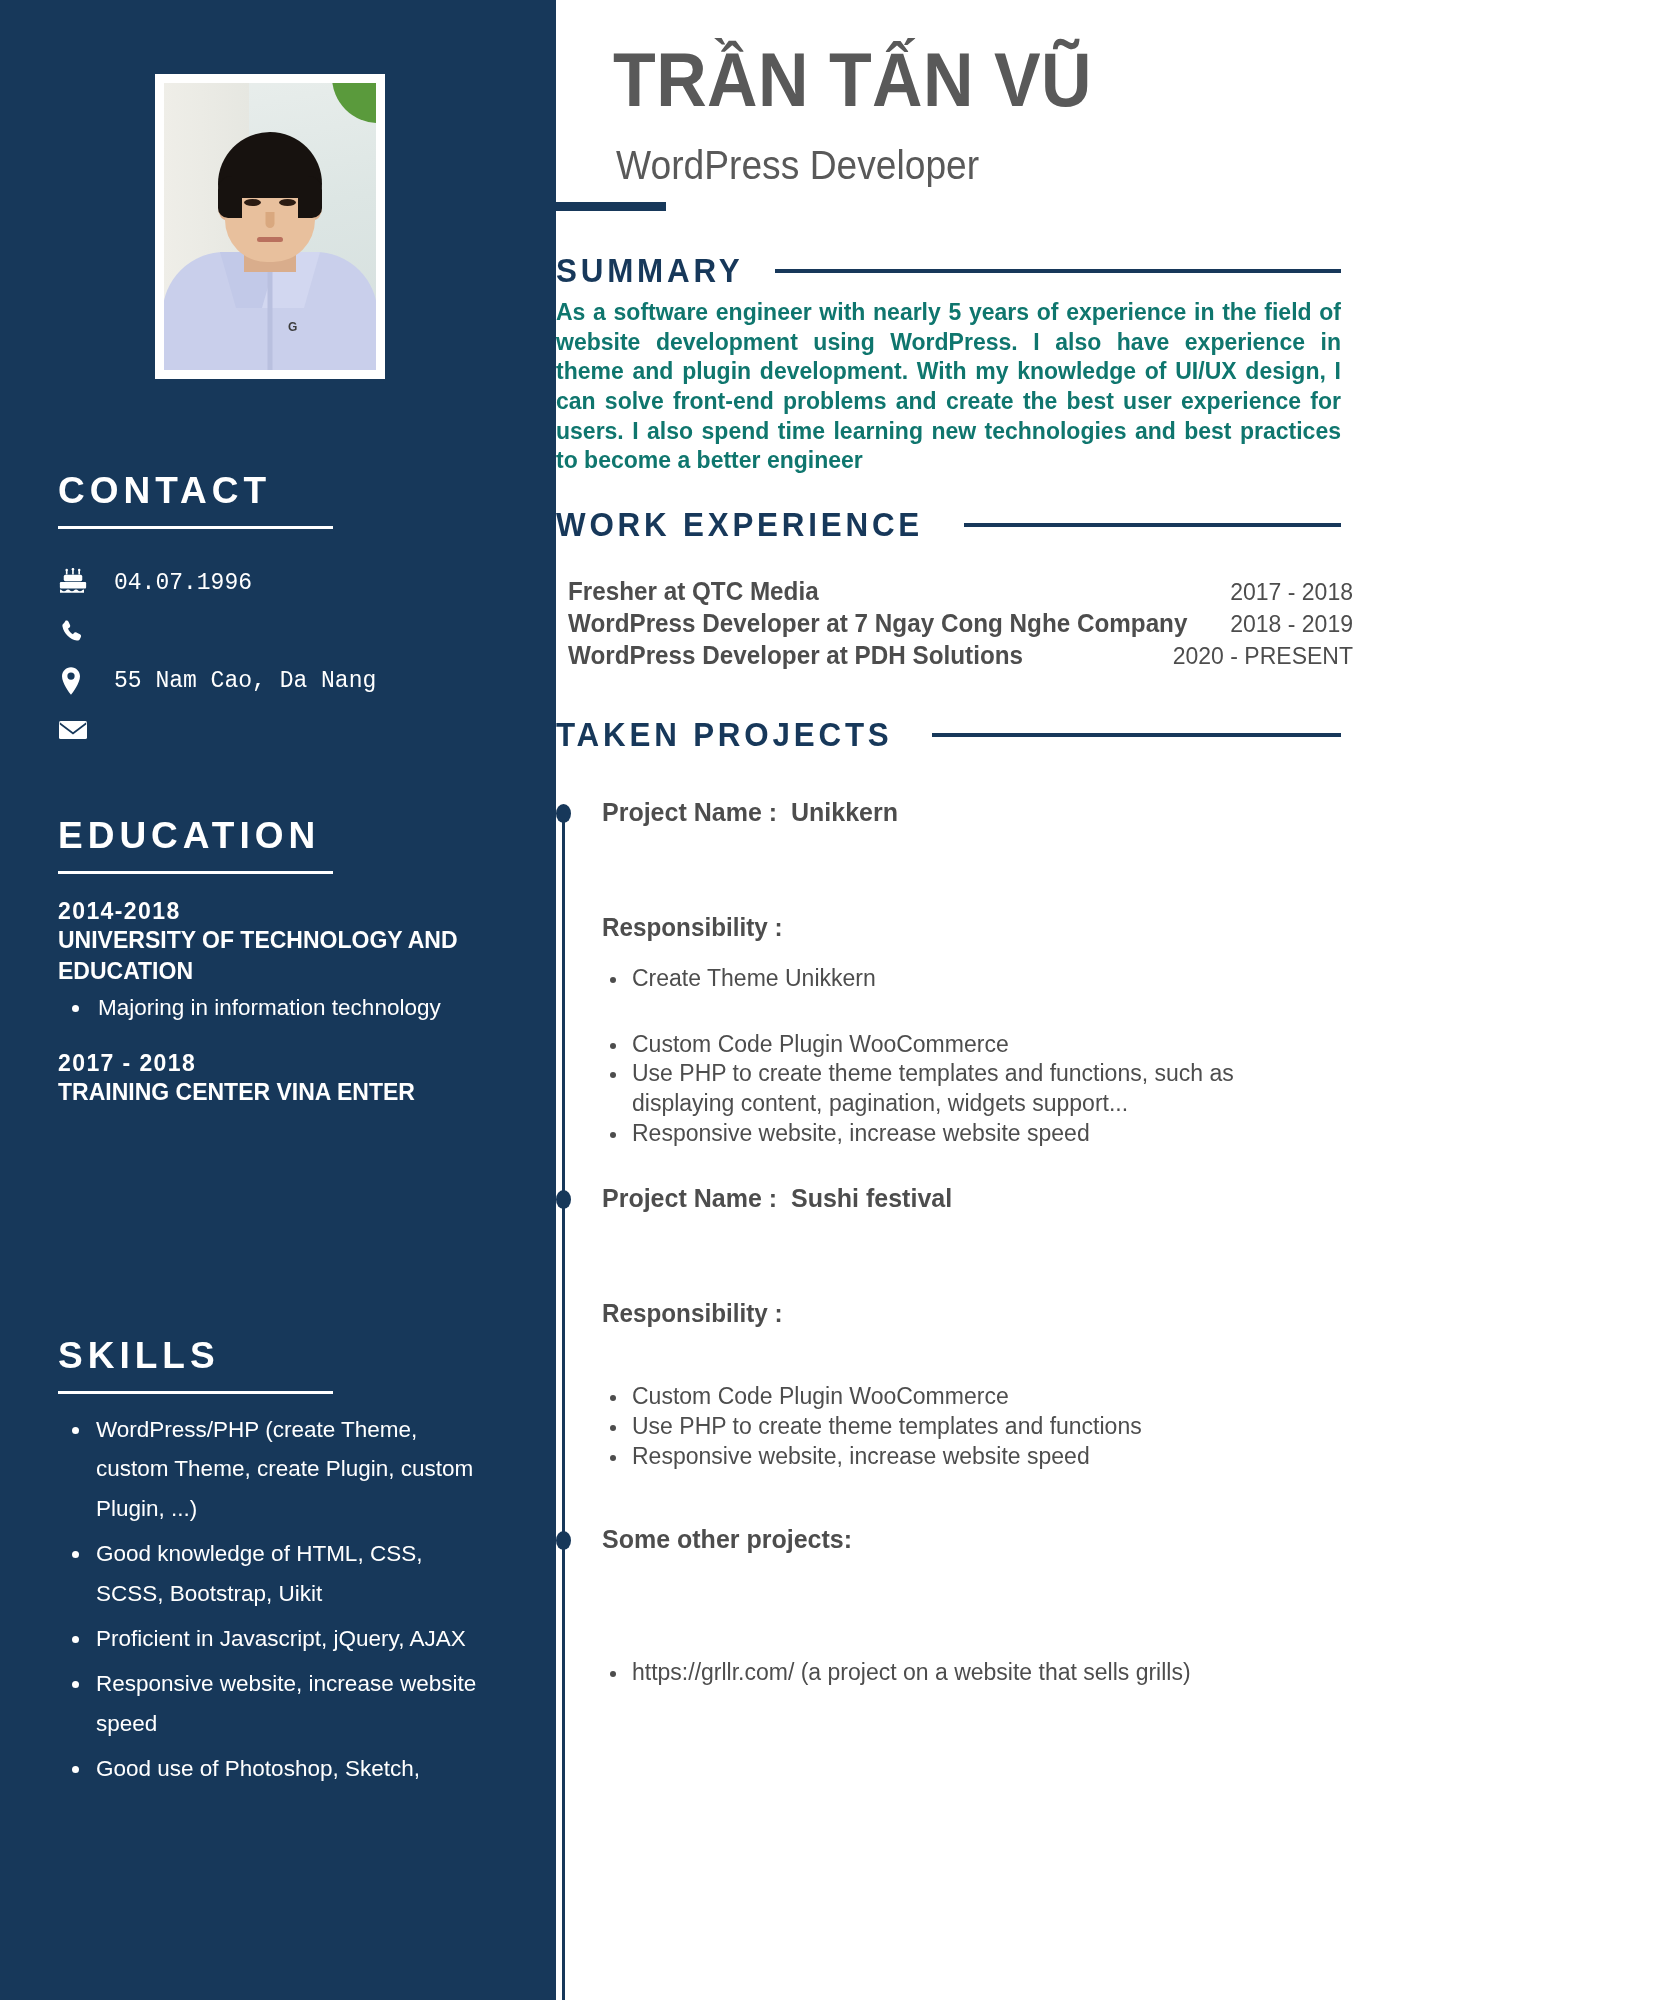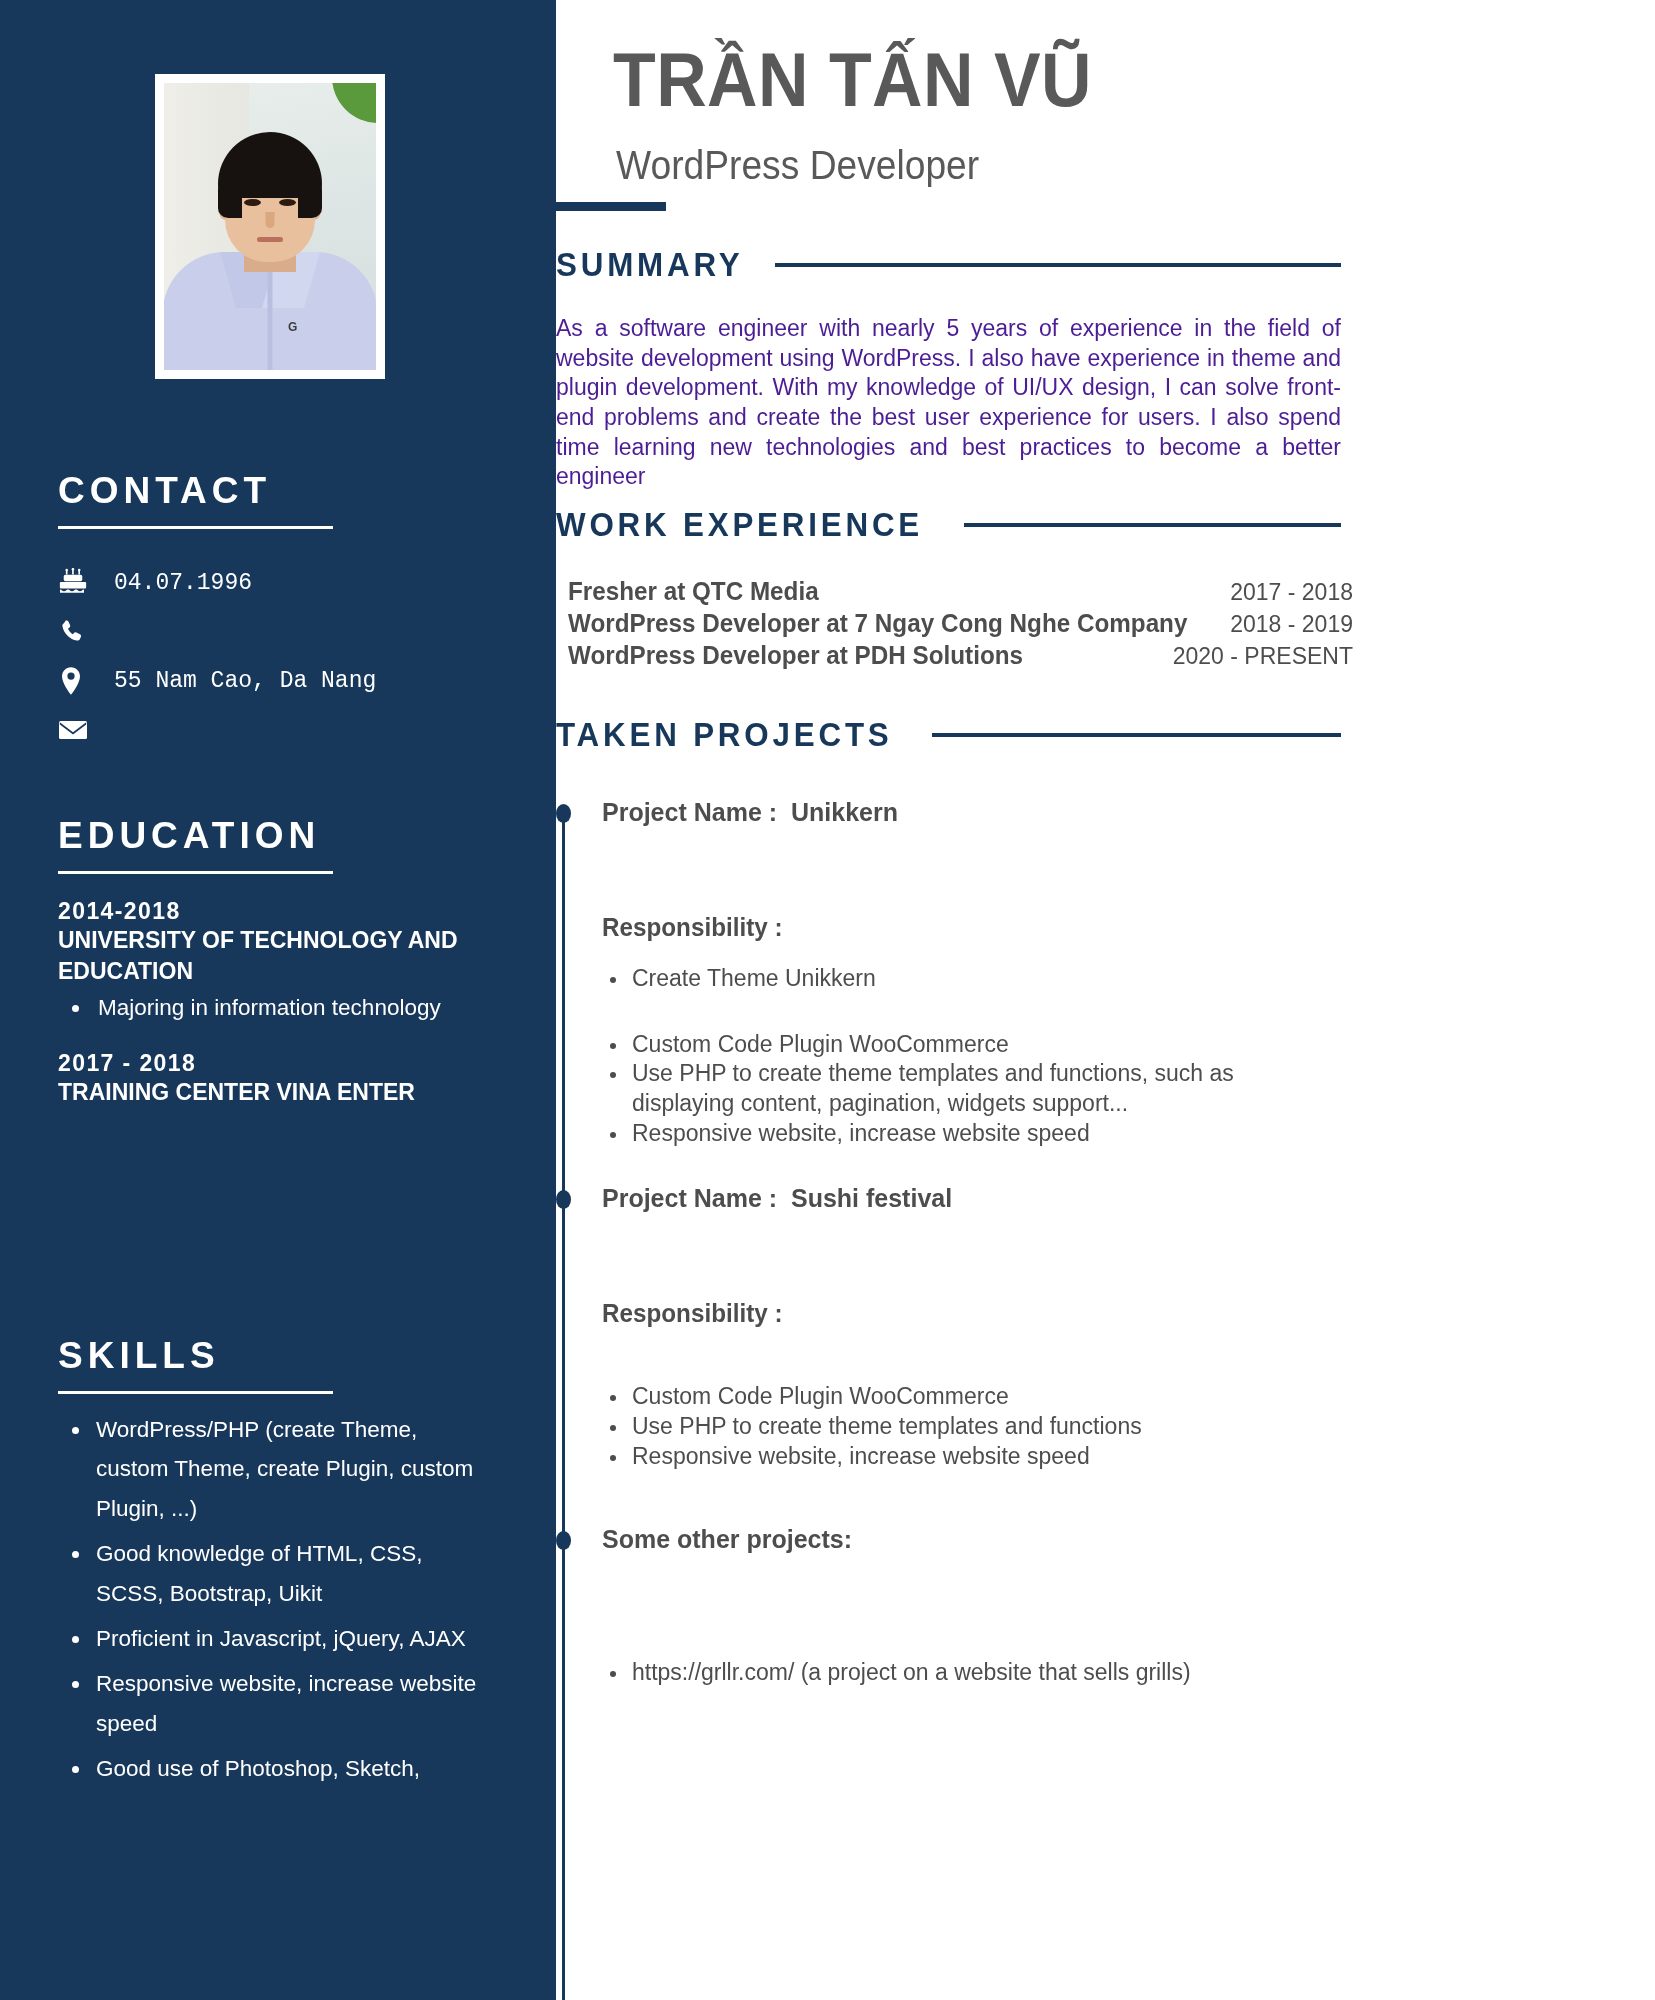--- a/index.html
+++ b/index.html
@@ -190,26 +190,27 @@
   }
   .sec-line {
     flex: 1;
     height: 4px;
     background: #17385a;
     margin-left: 22px;
   }
 
   .summary {
     position: absolute;
-    left: 0; top: 314px;
+    left: 0; top: 298px;
     width: 785px;
     font-size: 23px;
     line-height: 1.29;
-    color: #4c1d95;
+    color: #0f766e;
     text-align: justify;
+    font-weight: bold;
   }
 
   .work-list { position: absolute; left: 12px; top: 558px; width: 785px; margin-top: 19px; }
   .work-row {
     display: flex;
     align-items: baseline;
     justify-content: space-between;
     margin-bottom: 3px;
   }
   .work-title {
@@ -403,21 +404,21 @@
     </div>
 
   </div>
 
   <div class="main">
 
     <div class="name">TRẦN TẤN VŨ</div>
     <div class="role">WordPress Developer</div>
     <div class="accent-bar"></div>
 
-    <div class="sec" style="top: 246px; text-align: right;">
+    <div class="sec" style="top: 252px; text-align: right;">
       <span class="sec-title">SUMMARY</span>
       <span class="sec-line"></span>
     </div>
     <div class="summary">As a software engineer with nearly 5 years of experience in the field of website development using WordPress. I also have experience in theme and plugin development. With my knowledge of UI/UX design, I can solve front-end problems and create the best user experience for users. I also spend time learning new technologies and best practices to become a better engineer</div>
 
     <div class="sec" style="top: 506px;">
       <span class="sec-title">WORK EXPERIENCE</span>
       <span class="sec-line"></span>
     </div>
     <div class="work-list">

